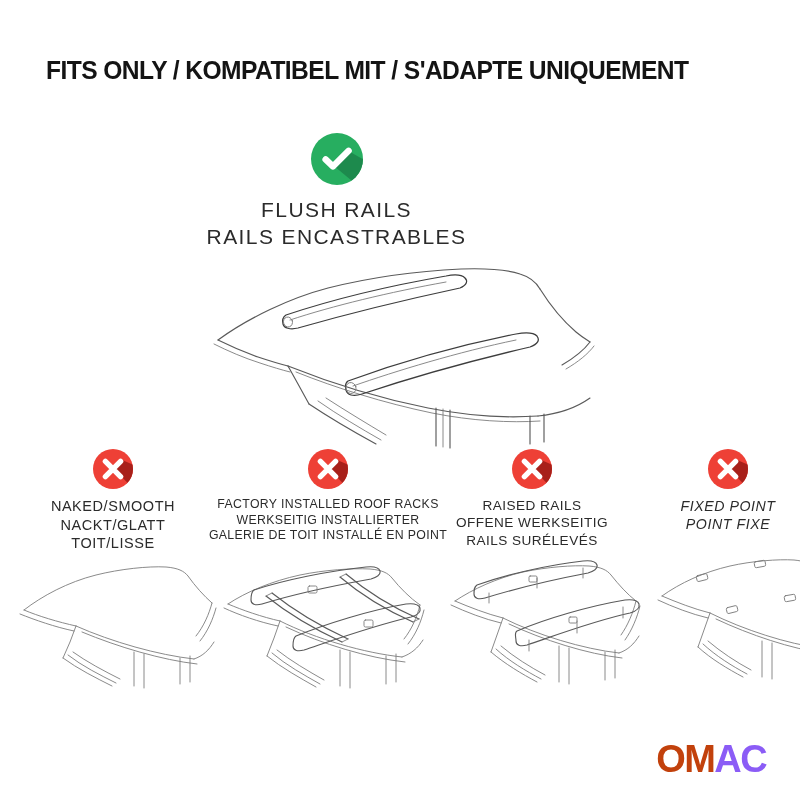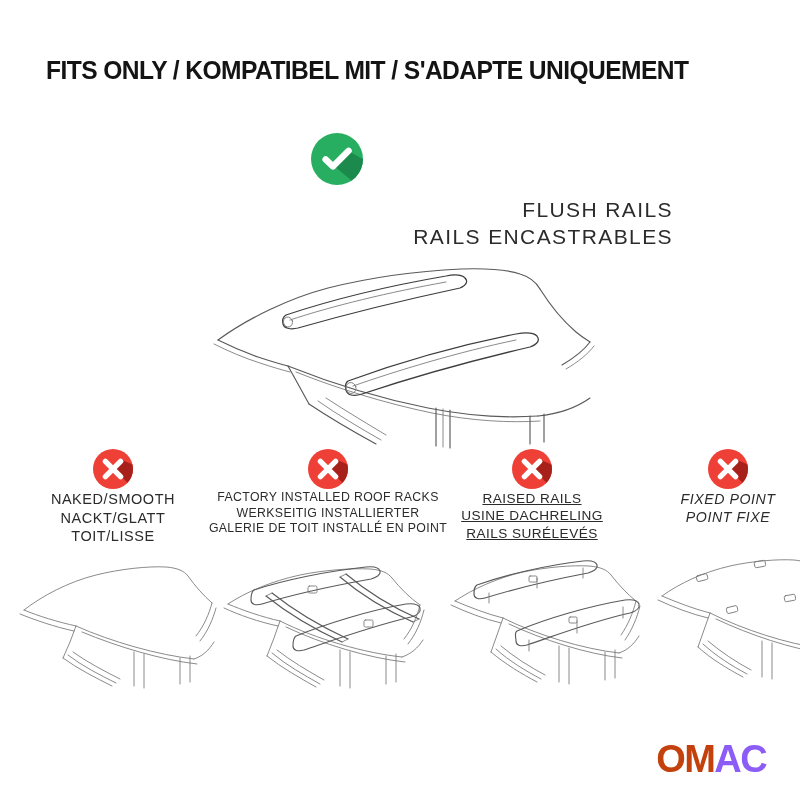--- a/index.html
+++ b/index.html
@@ -25,21 +25,21 @@
     white-space:nowrap;
     transform:scaleX(0.965);
     transform-origin:left center;
   }
 
   
   .hero{
     position:absolute;
     left:0; top:132px;
     width:673px;
-    text-align:right;
+    text-align:center;
   }
   .icon-check{
     width:54px;height:54px;
     margin:0 auto;
     position:relative;
     display:block;
   }
   .icon-x{
     width:42px;height:42px;
     margin:0 auto;
@@ -68,27 +68,28 @@
     left:0; top:448px;
     width:800px; height:300px;
   }
   .col{position:absolute;top:0;text-align:center;}
   .col-0{left:8px;  width:210px;}
   .col-1{left:208px;width:240px;}
   .col-2{left:437px;width:190px;}
   .col-3{left:648px;width:160px;font-style:italic;}
 
   .col-lines{
+    margin-top:7px;
     color:#2b2b2b;
     line-height:1.28;
     letter-spacing:0.55px;
   }
   .col-0 .col-lines{font-size:14.5px;}
   .col-1 .col-lines{font-size:12.3px;letter-spacing:0.35px;}
-  .col-2 .col-lines{font-size:13.6px;letter-spacing:0.45px;text-decoration:underline;}
+  .col-2 .col-lines{font-size:13.6px;letter-spacing:0.45px;}
   .col-3 .col-lines{font-size:14.2px;}
   .col-lines div{white-space:nowrap;}
 
   .col-art{position:absolute;left:0;width:100%;}
   .col-0 .col-art{top:100px;height:140px;}
   .col-1 .col-art{top:112px;height:140px;}
   .col-2 .col-art{top:103px;height:140px;}
   .col-3 .col-art{top:100px;height:140px;}
 
   
@@ -299,21 +300,21 @@
             </defs>
           <circle cx="21" cy="21" r="20" fill="#ee4036"></circle>
           <g clip-path="url(#x2)">
             <path d="M21.5,20 L46,46 L48,20 L28,11 Z" fill="#a8201a"></path>
           </g>
           <path d="M13.4,13.4 L28.6,28.6 M28.6,13.4 L13.4,28.6" fill="none" stroke="#ffffff" stroke-width="5.4" stroke-linecap="round"></path>
         </svg>
       </div>
       <div class="col-lines">
         <div>RAISED RAILS</div>
-        <div>USINE DACHRELING</div>
+        <div>OFFENE WERKSEITIG</div>
         <div>RAILS SURÉLEVÉS</div>
       </div>
       <div class="col-art">
         <svg viewBox="0 0 205 140" width="205" height="140">
           <path class="ln-thin" d="M18,50 C36,38 60,27 86,21 C110,16 136,14 152,15
                                    C164,16 170,19 174,24 C182,34 190,43 199,50"></path>
           <path class="ln-thin" d="M18,50 C32,56 50,63 66,67"></path>
           <path class="ln-thin" d="M66,67 L60,84 L54,101"></path>
           <path class="ln-thin" d="M14,54 C29,61 47,68 64,72"></path>
           <path class="ln-thin" d="M54,101 C68,113 85,123 100,131"></path>

